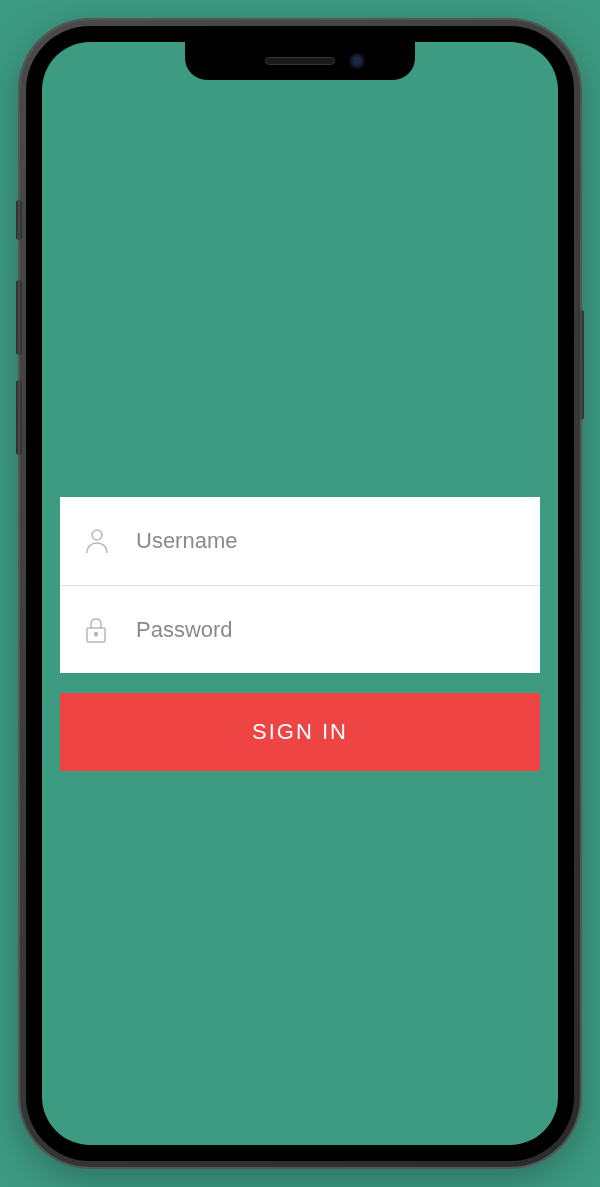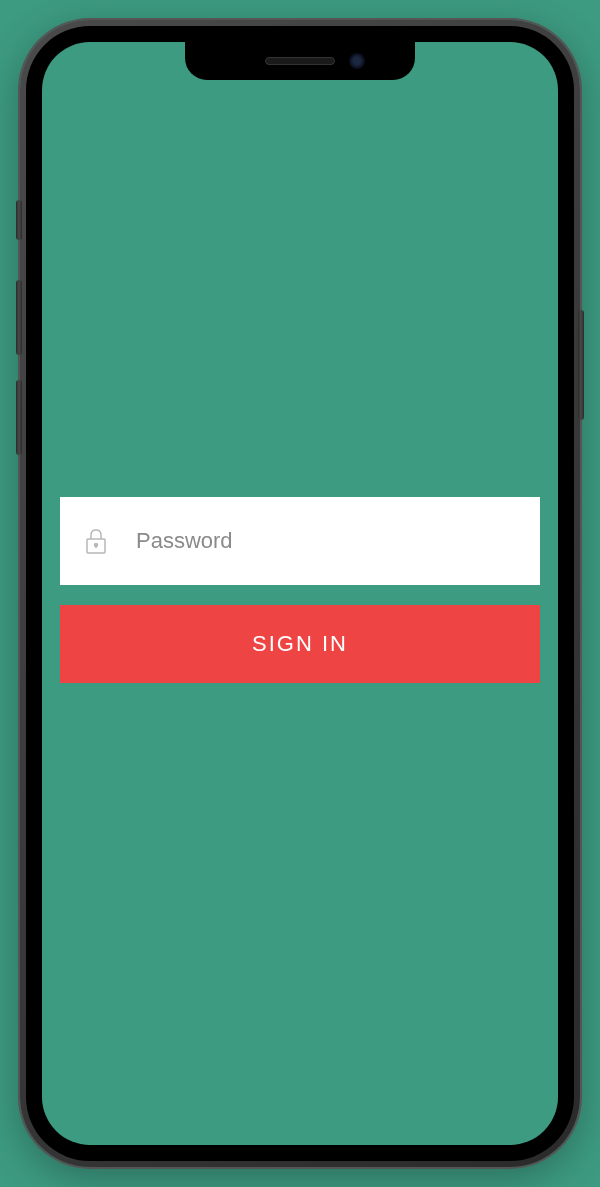--- a/index.html
+++ b/index.html
@@ -126,21 +126,20 @@
     
     .input-row {
       display: flex;
       align-items: center;
       height: 88px;
       padding: 0 24px;
     }
     
     .input-row + .input-row {
       border-top: 1px solid #e0e0e0;
-      flex-direction: column;
     }
     
     .icon-wrap {
       width: 36px;
       display: flex;
       align-items: center;
       justify-content: flex-start;
     }
     
     .input-field {
@@ -187,20 +186,29 @@
   <div class="phone-inner">
     <div class="screen">
       <div class="notch">
         <div class="speaker"></div>
         <div class="camera"></div>
       </div>
 
       <div class="login-container">
         <div class="input-card">
 
+          <div class="input-row">
+            <span class="icon-wrap">
+              <svg width="26" height="28" viewBox="0 0 26 28" fill="none" stroke="#b8b8b8" stroke-width="1.5">
+                <circle cx="13" cy="8" r="5"></circle>
+                <path d="M3 26 C3 19, 8 16, 13 16 C18 16, 23 19, 23 26"></path>
+              </svg>
+            </span>
+            <input type="text" class="input-field" placeholder="Username" style="">
+          </div>
 
           <div class="input-row">
             <span class="icon-wrap">
               <svg width="24" height="28" viewBox="0 0 24 28" fill="none" stroke="#b8b8b8" stroke-width="1.5">
                 <rect x="3" y="12" width="18" height="14" rx="1"></rect>
                 <path d="M7 12 L7 8 C7 5, 9 3, 12 3 C15 3, 17 5, 17 8 L17 12"></path>
                 <circle cx="12" cy="18" r="1.5" fill="#b8b8b8"></circle>
                 <line x1="12" y1="18" x2="12" y2="21"></line>
               </svg>
             </span>

